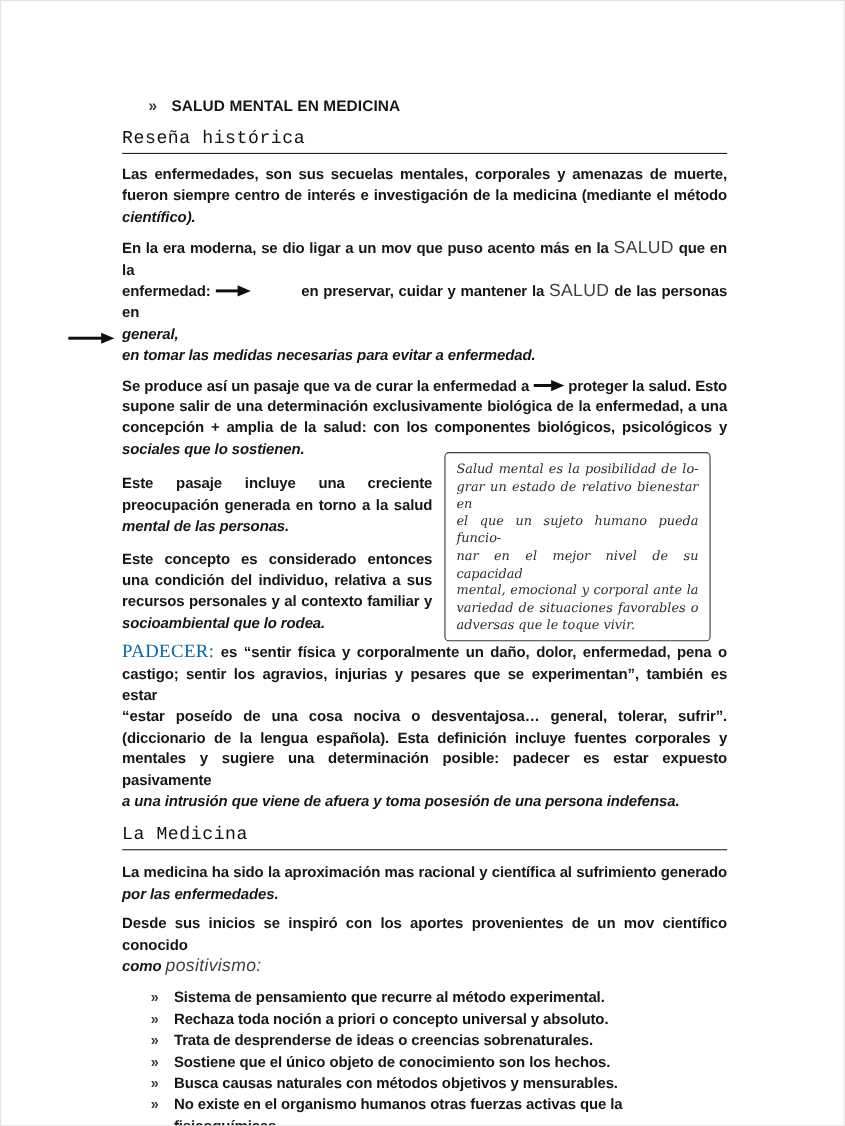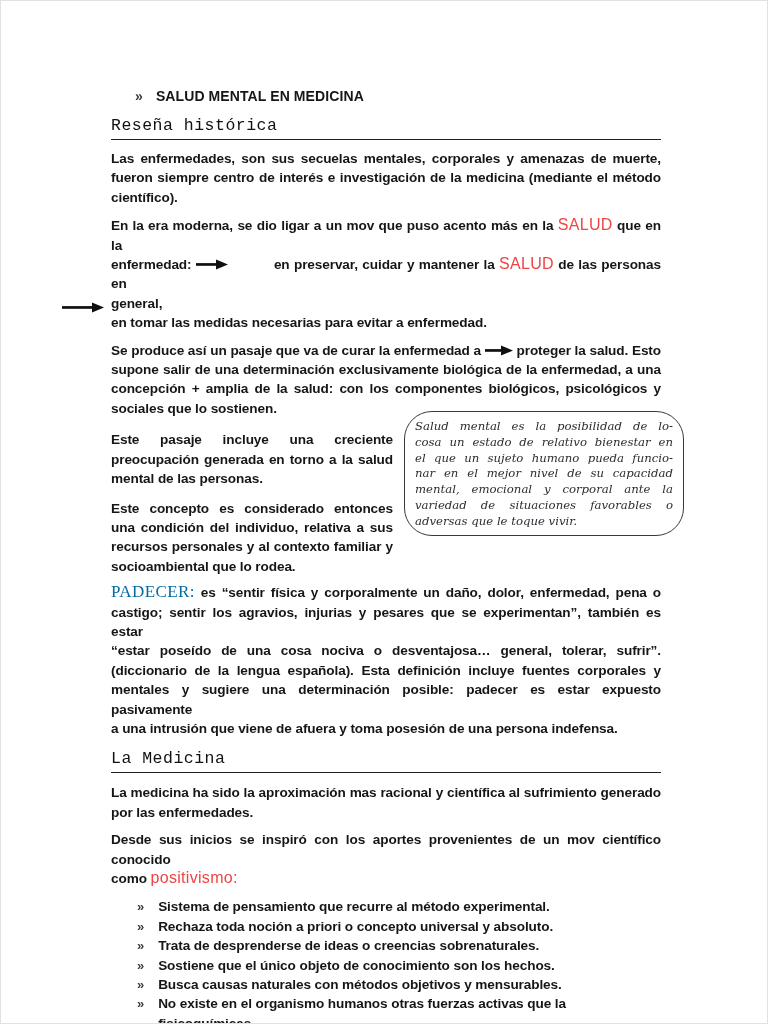--- a/index.html
+++ b/index.html
@@ -19,31 +19,31 @@
     transform:scaleY(1.05);display:inline-block;
   }
   .heading{
     margin-top:10px;font-family:"Liberation Mono",monospace;
     font-size:16.5px;line-height:22px;letter-spacing:.5px;color:#111;
     border-bottom:1.6px solid #222;padding-bottom:2px;
   }
   .para{margin-top:9px;font-size:13.6px;line-height:19.4px;letter-spacing:-.1px;font-weight:600;}
   .para.m8{margin-top:8px;}.para.m7{margin-top:7px;}.para.m10{margin-top:10px;}
   .tl{text-align:justify;text-align-last:justify;position:relative;}
-  .tl.nl{text-align-last:left;}
-  .light{font-size:16px;font-weight:400;letter-spacing:.3px;line-height:1;color:#ef4444;}
+  .tl.nl{text-align-last:left;font-style:italic;}
+  .light{font-size:16px;font-weight:400;letter-spacing:.3px;line-height:1;color:#404040;}
   .light-lg{font-size:17px;font-weight:400;letter-spacing:.4px;line-height:1;color:#0369a1;font-family:Liberation Serif, serif;}
   .g{display:inline-block;width:46px;}
   .ma{position:absolute;left:-49px;top:4px;}
   .columns{position:relative;margin-top:6px;}
   .col-left{width:282px;}
   .col-left .para:first-child{margin-top:12px;}
   .quote-box{
-    position:absolute;left:293px;top:-19px;width:280px;box-sizing:border-box;
-    border:1.4px solid #3a3a3a;border-radius:28px;padding:7px 10px 6px 10px;
+    position:absolute;left:293px;top:-19px;width:242px;box-sizing:border-box;
+    border:1.4px solid #3a3a3a;border-radius:4px;padding:7px 10px 6px 10px;
     font-family:"DejaVu Serif",serif;font-style:italic;font-weight:400;
     font-size:11.7px;color:#2c2c33;letter-spacing:0;
   }
   .quote-box .tl{line-height:15.7px;}
   .list{margin-top:9px;font-weight:600;}
   .li{display:flex;font-size:13.6px;line-height:19.4px;letter-spacing:-.1px;}
   .li .chev{margin-left:26px;margin-right:14px;line-height:19.4px;font-size:13px;}
 </style>
 </head>
 <body>
@@ -91,21 +91,21 @@
             </div>
             <div class="para m10">
               <div class="tl">Este concepto es considerado entonces</div>
               <div class="tl">una condición del individuo, relativa a sus</div>
               <div class="tl">recursos personales y al contexto familiar y</div>
               <div class="tl nl">socioambiental que lo rodea.</div>
             </div>
           </div>
               <div class="quote-box">
             <div class="tl">Salud mental es la posibilidad de lo-</div>
-            <div class="tl">cosa un estado de relativo bienestar en</div>
+            <div class="tl">grar un estado de relativo bienestar en</div>
             <div class="tl">el que un sujeto humano pueda funcio-</div>
             <div class="tl">nar en el mejor nivel de su capacidad</div>
             <div class="tl">mental, emocional  y corporal ante la</div>
             <div class="tl">variedad de situaciones favorables o</div>
             <div class="tl nl">adversas que le toque vivir.</div>
           </div>
             </div>
         <div class="para m7">
           <div class="tl"><span class="light-lg">PADECER:</span> es “sentir física y corporalmente un daño, dolor, enfermedad, pena o</div>
           <div class="tl">castigo; sentir los agravios, injurias y pesares que se experimentan”, también es estar</div>

